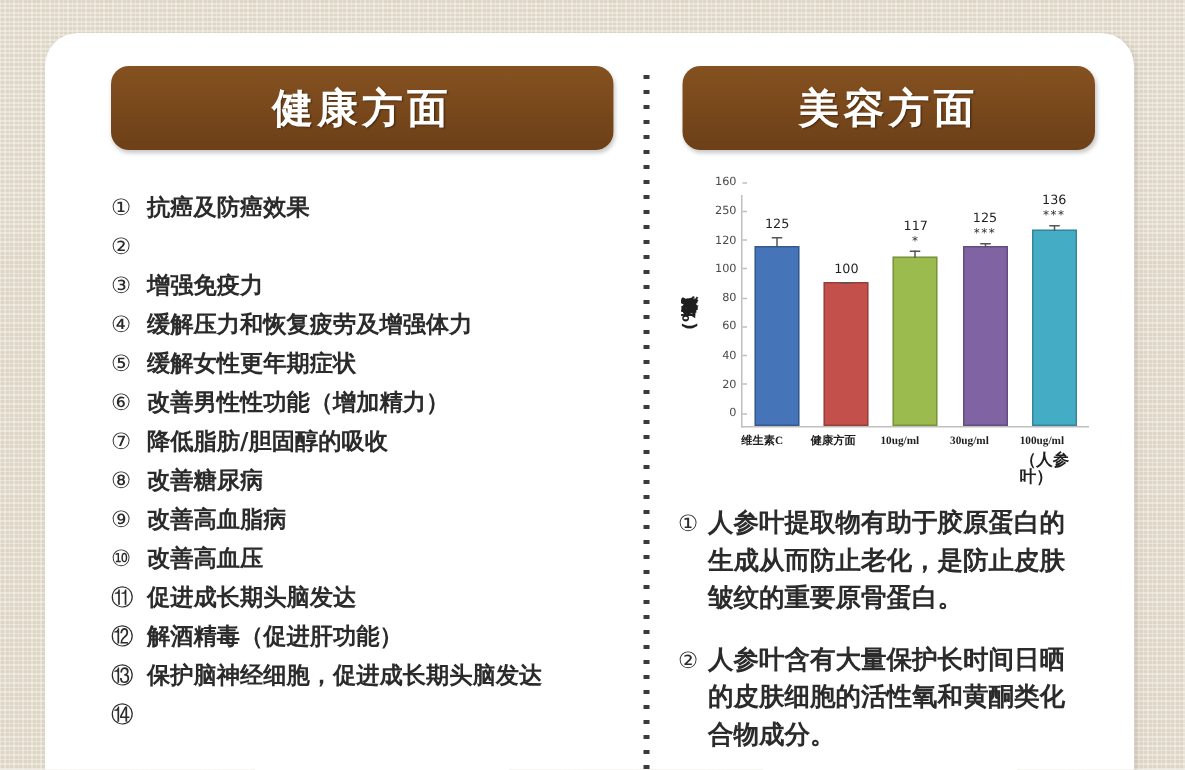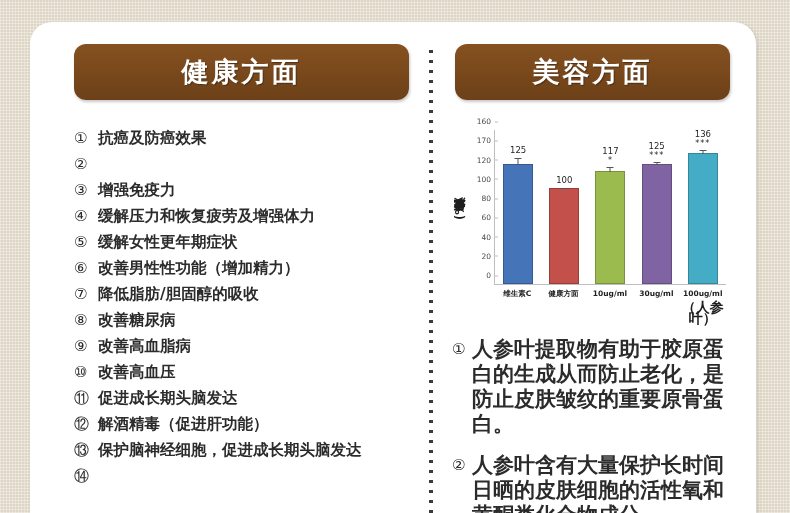--- a/index.html
+++ b/index.html
@@ -223,49 +223,50 @@
   #xlabels {
     position: absolute;
     left: 42px;
     top: 166px;
     width: 232px;
     display: flex;
     justify-content: space-around;
   }
   .xlab {
     width: 46px;
-    text-align: center;
+    text-align: left;
     font-size: 7.5px;
     font-weight: bold;
     color: #1f1f1f;
     line-height: 11px;
+    font-family: Liberation Serif, serif;
   }
   .xlab .sub {
     display: block;
-    font-size: 14px;
+    font-size: 11px;
     margin-top: 3px;
   }
 
   
   #beauty-notes {
     margin: 20px 14px 0 22px;
   }
   .note {
     display: flex;
     align-items: flex-start;
     margin-bottom: 16px;
   }
   .note-num {
     flex: 0 0 20px;
     font-size: 15px;
     color: #2b2b2b;
     line-height: 25px;
   }
   .note-text {
-    font-size: 21px;
+    font-size: 17px;
     font-weight: bold;
     color: #2b2b2b;
     line-height: 25px;
   }
 </style>
 </head>
 <body>
 
 <div id="card">
 
@@ -379,21 +380,21 @@
               </div>
             </div>
           </div>
       <span class="ytick" style="bottom: 0%;">0</span>
           <span class="ytick" style="bottom: 12.5%;">20</span>
           <span class="ytick" style="bottom: 25%;">40</span>
           <span class="ytick" style="bottom: 37.5%;">60</span>
           <span class="ytick" style="bottom: 50%;">80</span>
           <span class="ytick" style="bottom: 62.5%;">100</span>
           <span class="ytick" style="bottom: 75%;">120</span>
-          <span class="ytick" style="bottom: 87.5%;">170</span>
+          <span class="ytick" style="bottom: 87.5%;">250</span>
           <span class="ytick" style="bottom: 100%;">160</span>
         </div>
       <div id="xlabels">
           <div class="xlab"><span>维生素C</span></div>
           <div class="xlab"><span>健康方面</span></div>
           <div class="xlab"><span>10ug/ml</span></div>
           <div class="xlab"><span>30ug/ml</span></div>
           <div class="xlab"><span>100ug/ml</span><span class="sub">（人参叶）</span></div>
         </div>
     </div>

